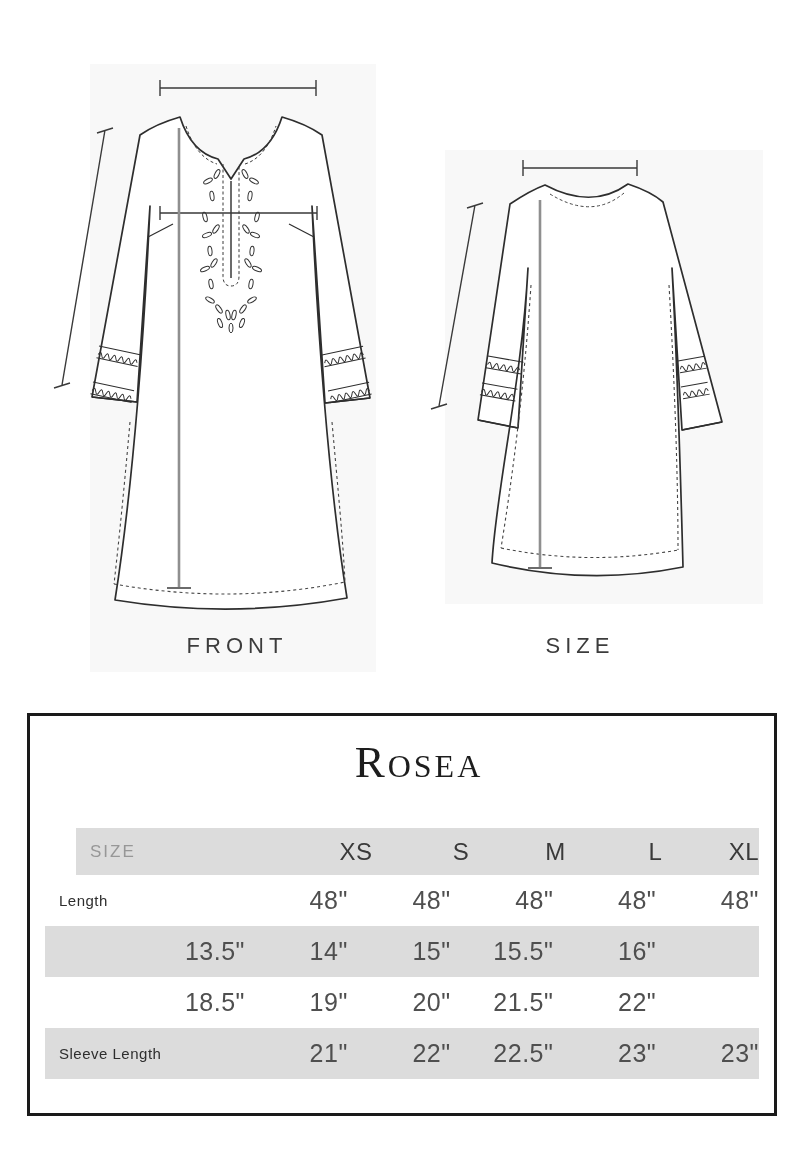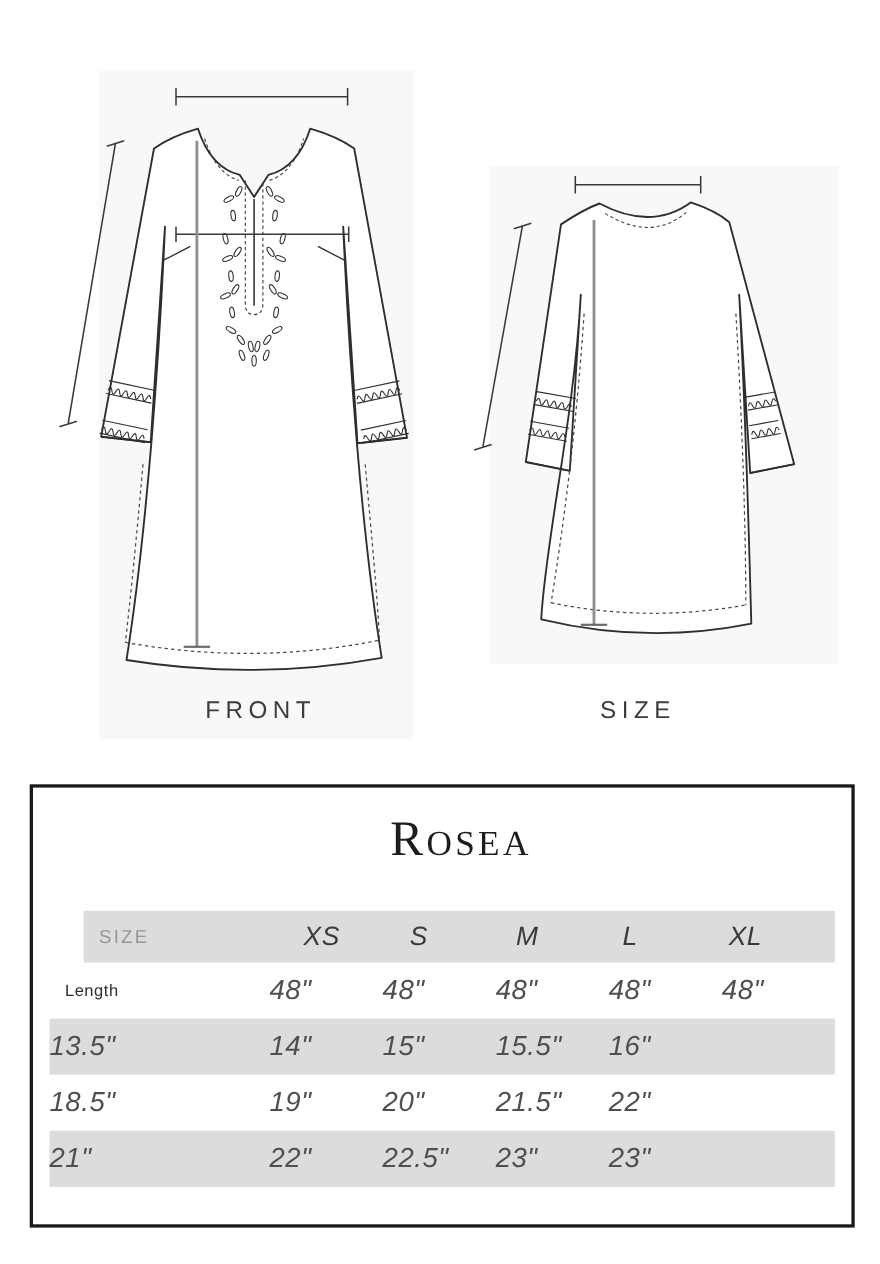--- a/index.html
+++ b/index.html
@@ -67,26 +67,25 @@
     font-size:15px;
     letter-spacing:0.5px;
     color:#2e2e2e;
   }
   .trow.head .cell-label {
     font-size:17px;
     letter-spacing:2px;
     color:#979797;
   }
   .cell-val {
-    text-align:left;
+    text-align:right;
     font-size:25px;
     font-weight:300;
     letter-spacing:0.5px;
     color:#4f4f4f;
-    font-style:italic;
   }
   .trow.head .cell-val {
     font-size:24px;
     font-weight:400;
     color:#3a3a3a;
   }
 </style>
 </head>
 <body>
 
@@ -270,20 +269,21 @@
 
       <div class="trow">
         <div class="cell-val">18.5"</div>
         <div class="cell-val">19"</div>
         <div class="cell-val">20"</div>
         <div class="cell-val">21.5"</div>
         <div class="cell-val">22"</div>
       </div>
 
       <div class="trow stripe">
+        <div class="cell-label">Sleeve Length</div>
         <div class="cell-val">21"</div>
         <div class="cell-val">22"</div>
         <div class="cell-val">22.5"</div>
         <div class="cell-val">23"</div>
         <div class="cell-val">23"</div>
       </div>
     </div>
   </div>
 
 </div>

